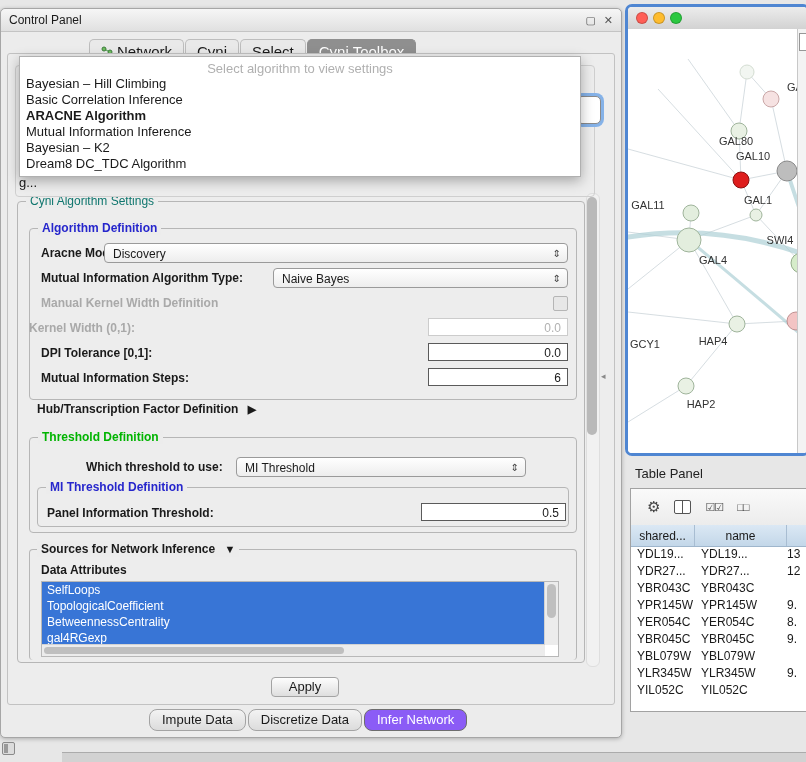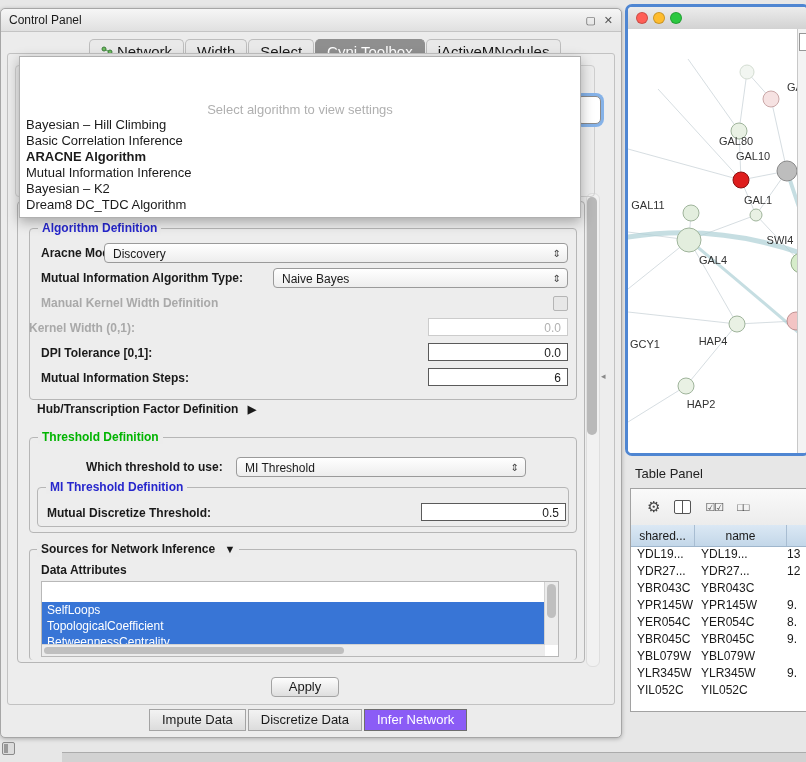--- a/index.html
+++ b/index.html
@@ -24,21 +24,21 @@
                  border:1px solid #c2c2c2;border-radius:3px;background:#ededed;}
 
   .behind-box{position:absolute;left:14px;top:56px;width:578px;height:130px;
               border:1px solid #cfcfcf;border-radius:4px;z-index:1;}
   .focus-box{position:absolute;left:576px;top:87px;width:22px;height:26px;background:#fff;
              border:1px solid #8a8a8a;border-radius:5px;box-shadow:0 0 0 3px #85b2e8;z-index:2;}
   .fragment{position:absolute;left:18px;top:166px;font-size:13px;z-index:1;}
 
   .popup{position:absolute;left:18px;top:47px;width:560px;background:#fff;border:1px solid #b0b0b0;
          box-shadow:0 4px 12px rgba(0,0,0,.3);font-size:13px;padding:4px 0;z-index:6;}
-  .popup-placeholder{color:#b0b0b0;text-align:center;line-height:15px;margin-top:41px;}
+  .popup-placeholder{color:#b0b0b0;text-align:center;line-height:15px;}
   .popup-item{padding:0 6px;line-height:16px;}
   .popup-item.bold{font-weight:bold;}
 
   
   .fs{position:absolute;border:1px solid #b6b6b6;border-radius:4px;}
   .fs-label{position:absolute;top:-8px;left:8px;background:#ececec;padding:0 4px;font-size:12px;}
   .fs-label.plain{color:#0f766e;}
   .fs-label.blue{color:#2626cc;font-weight:bold;}
   .fs-label.green{color:#00b400;font-weight:bold;}
 
@@ -49,39 +49,39 @@
   .combo .arrows{position:absolute;right:6px;top:0;font-size:10px;color:#444;}
   .field{position:absolute;height:18px;line-height:18px;background:#fff;border:1px solid #5a5a5a;
          font-size:12px;text-align:right;padding:0 6px;box-sizing:border-box;}
   .field.disabled{border-color:#cccccc;color:#b2b2b2;}
   .chk{position:absolute;width:13px;height:13px;background:#e7e7e7;border:1px solid #b5b5b5;border-radius:2px;}
   .expander{position:absolute;font-size:12px;font-weight:bold;line-height:16px;}
   .expander .tri{font-size:11px;margin-left:6px;}
 
   .attr-list{position:absolute;left:40px;top:572px;width:518px;height:76px;background:#fff;
              border:1px solid #b8b8b8;box-sizing:border-box;overflow:hidden;}
-  .attr-items{position:absolute;left:0;top:0;right:13px;bottom:11px;overflow:hidden;margin-top:20px;}
+  .attr-items{position:absolute;left:0;top:0;right:13px;bottom:11px;overflow:hidden;}
   .attr-item{height:16px;line-height:16px;font-size:12px;color:#fff;padding-left:5px;}
   .attr-vscroll{position:absolute;right:0;top:0;width:13px;bottom:11px;background:#ececec;border-left:1px solid #d2d2d2;}
   .attr-vthumb{position:absolute;left:2px;top:2px;width:9px;height:34px;background:#bfbfbf;border-radius:5px;}
   .attr-hscroll{position:absolute;left:0;right:13px;bottom:0;height:11px;background:#ececec;border-top:1px solid #d2d2d2;}
   .attr-hthumb{position:absolute;left:2px;top:2px;width:300px;height:7px;background:#bfbfbf;border-radius:4px;}
 
   .vscroll{position:absolute;left:585px;top:184px;width:12px;height:472px;background:#f1f1f1;
            border-radius:6px;border:1px solid #dedede;}
   .vthumb{position:absolute;left:586px;top:188px;width:10px;height:238px;background:#b9b9b9;border-radius:6px;}
   .splitter-arrow{position:absolute;left:600px;top:362px;font-size:9px;color:#8a8a8a;}
 
   .apply-btn{position:absolute;left:270px;top:668px;width:68px;height:20px;line-height:18px;text-align:center;
              font-size:13px;background:linear-gradient(#fdfdfd,#dedede);border:1px solid #a3a3a3;
              border-radius:4px;box-sizing:border-box;}
 
   .btabs{position:absolute;left:148px;top:700px;display:flex;}
   .btab{height:20px;line-height:20px;padding:0 12px;font-size:13px;border:1px solid #a3a3a3;
-        background:linear-gradient(#f3f3f3,#dcdcdc);margin-right:2px;border-radius:0;}
+        background:linear-gradient(#f3f3f3,#dcdcdc);margin-right:2px;border-radius:8px;}
   .btab.active{background:#8b5cf6;color:#fff;border-color:#6d6d6d;}
 
   
   .netwin{position:absolute;left:625px;top:4px;width:185px;height:452px;background:#fff;
           border:3px solid #4f86d2;border-radius:7px;overflow:hidden;box-sizing:border-box;}
   .net-titlebar{position:absolute;left:0;top:0;right:0;height:22px;
                 background:linear-gradient(#ececec,#d2d2d2);border-bottom:1px solid #b5b5b5;}
   .tl{position:absolute;top:5px;width:12px;height:12px;border-radius:50%;border:1px solid rgba(0,0,0,.2);box-sizing:border-box;}
   .tl.c1{left:8px;} .tl.c2{left:25px;} .tl.c3{left:42px;}
   .net-content{position:absolute;left:0;top:22px;right:0;bottom:0;background:#fff;}
@@ -134,30 +134,27 @@
         <svg width="12" height="12" viewBox="0 0 12 12">
           <line x1="3" y1="3" x2="9" y2="6" stroke="#4a9c4a" stroke-width="1"></line>
           <line x1="9" y1="6" x2="4" y2="10" stroke="#4a9c4a" stroke-width="1"></line>
           <circle cx="3" cy="3" r="2" fill="#6fbf5f" stroke="#3c7c3c"></circle>
           <circle cx="9" cy="6" r="2" fill="#6fbf5f" stroke="#3c7c3c"></circle>
           <circle cx="4" cy="10" r="1.7" fill="#6fbf5f" stroke="#3c7c3c"></circle>
         </svg>
         <span>Network</span>
       </div>
       <div class="tab">
-        <span>Width</span>
+        <span>Cyni</span>
       </div>
       <div class="tab">
         <span>Select</span>
       </div>
       <div class="tab active">
         <span>Cyni Toolbox</span>
-      </div>
-      <div class="tab">
-        <span>jActiveMNodules</span>
       </div>
     </div>
 
     <div class="content-frame"></div>
     <div class="behind-box"></div>
     <div class="focus-box"></div>
     <div class="fragment">g...</div>
     <span class="splitter-arrow">◂</span>
 
     <div class="popup">
@@ -217,21 +214,21 @@
 
     <span class="lbl" style="left:85px;top:450px;">Which threshold to use:</span>
     <div class="combo" style="left:235px;top:448px;width:290px;">
       <span>MI Threshold</span>
       <span class="arrows">⇕</span>
     </div>
 
     <div class="fs" style="left:36px;top:478px;width:530px;height:38px;">
       <span class="fs-label blue">MI Threshold Definition</span>
     </div>
-    <span class="lbl" style="left:46px;top:496px;">Mutual Discretize Threshold:</span>
+    <span class="lbl" style="left:46px;top:496px;">Panel Information Threshold:</span>
     <div class="field" style="left:420px;top:494px;width:145px;">0.5</div>
 
     <div class="fs" style="left:28px;top:540px;width:546px;height:110px;border-bottom:none;"></div>
     <span class="expander" style="left:36px;top:532px;background:#ececec;padding:0 4px;">
       <span>Sources for Network Inference</span>
       <span class="tri">▼</span>
     </span>
     <span class="lbl" style="left:40px;top:553px;">Data Attributes</span>
 
     <div class="attr-list">

